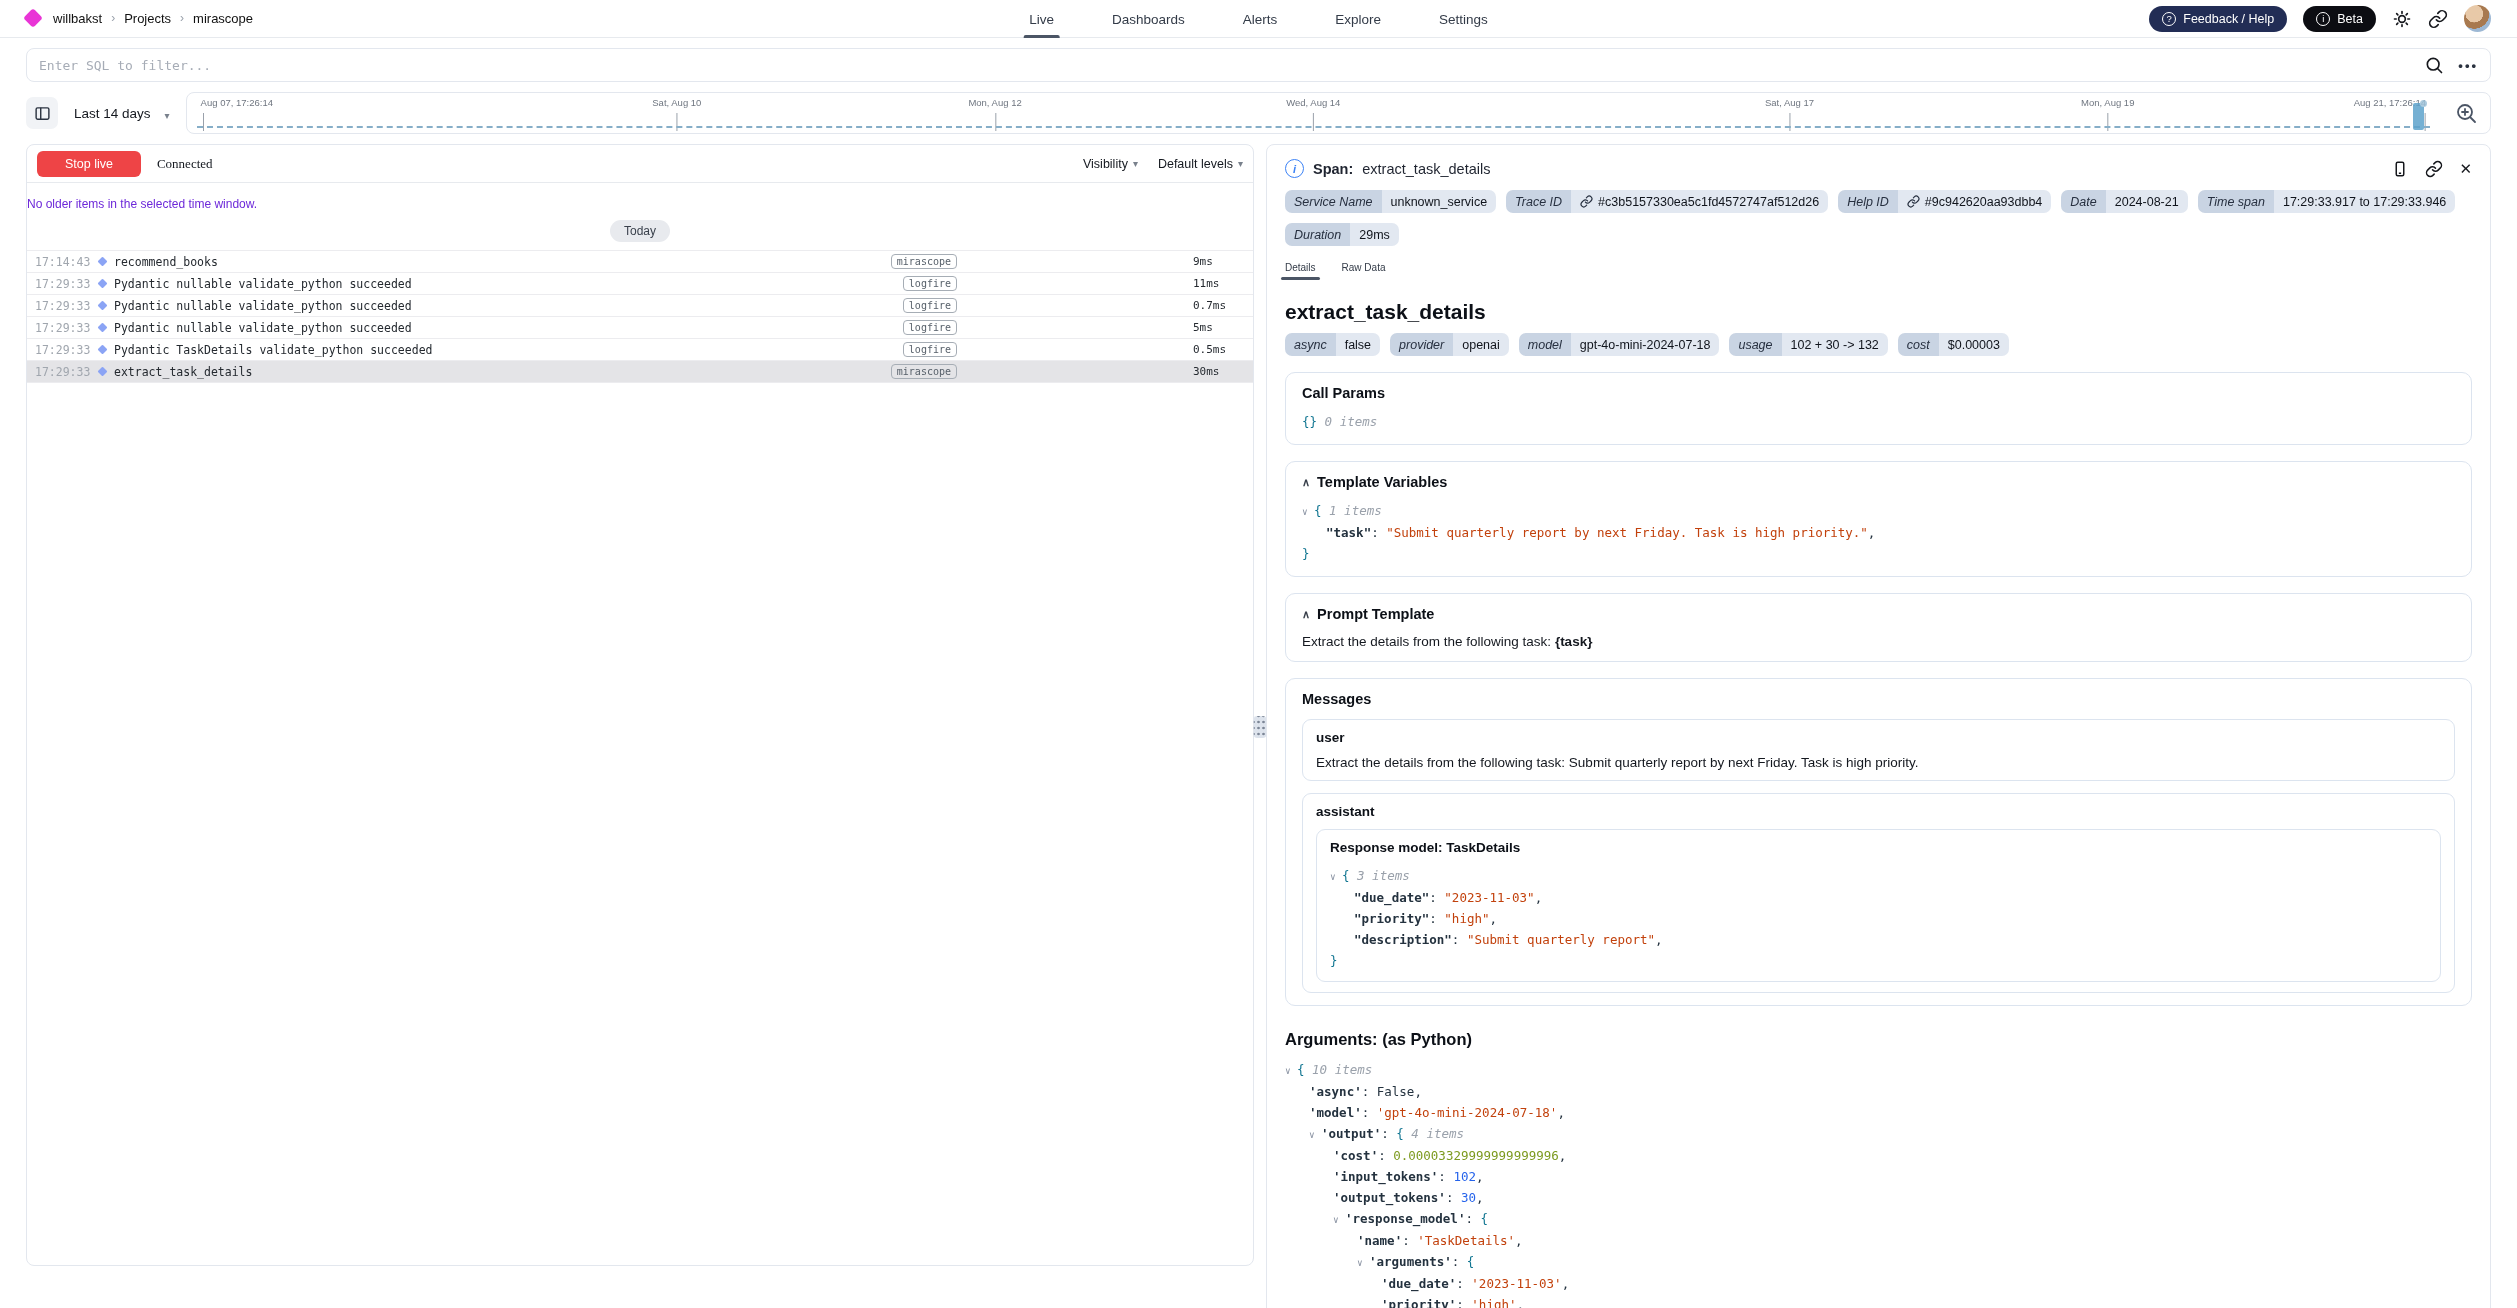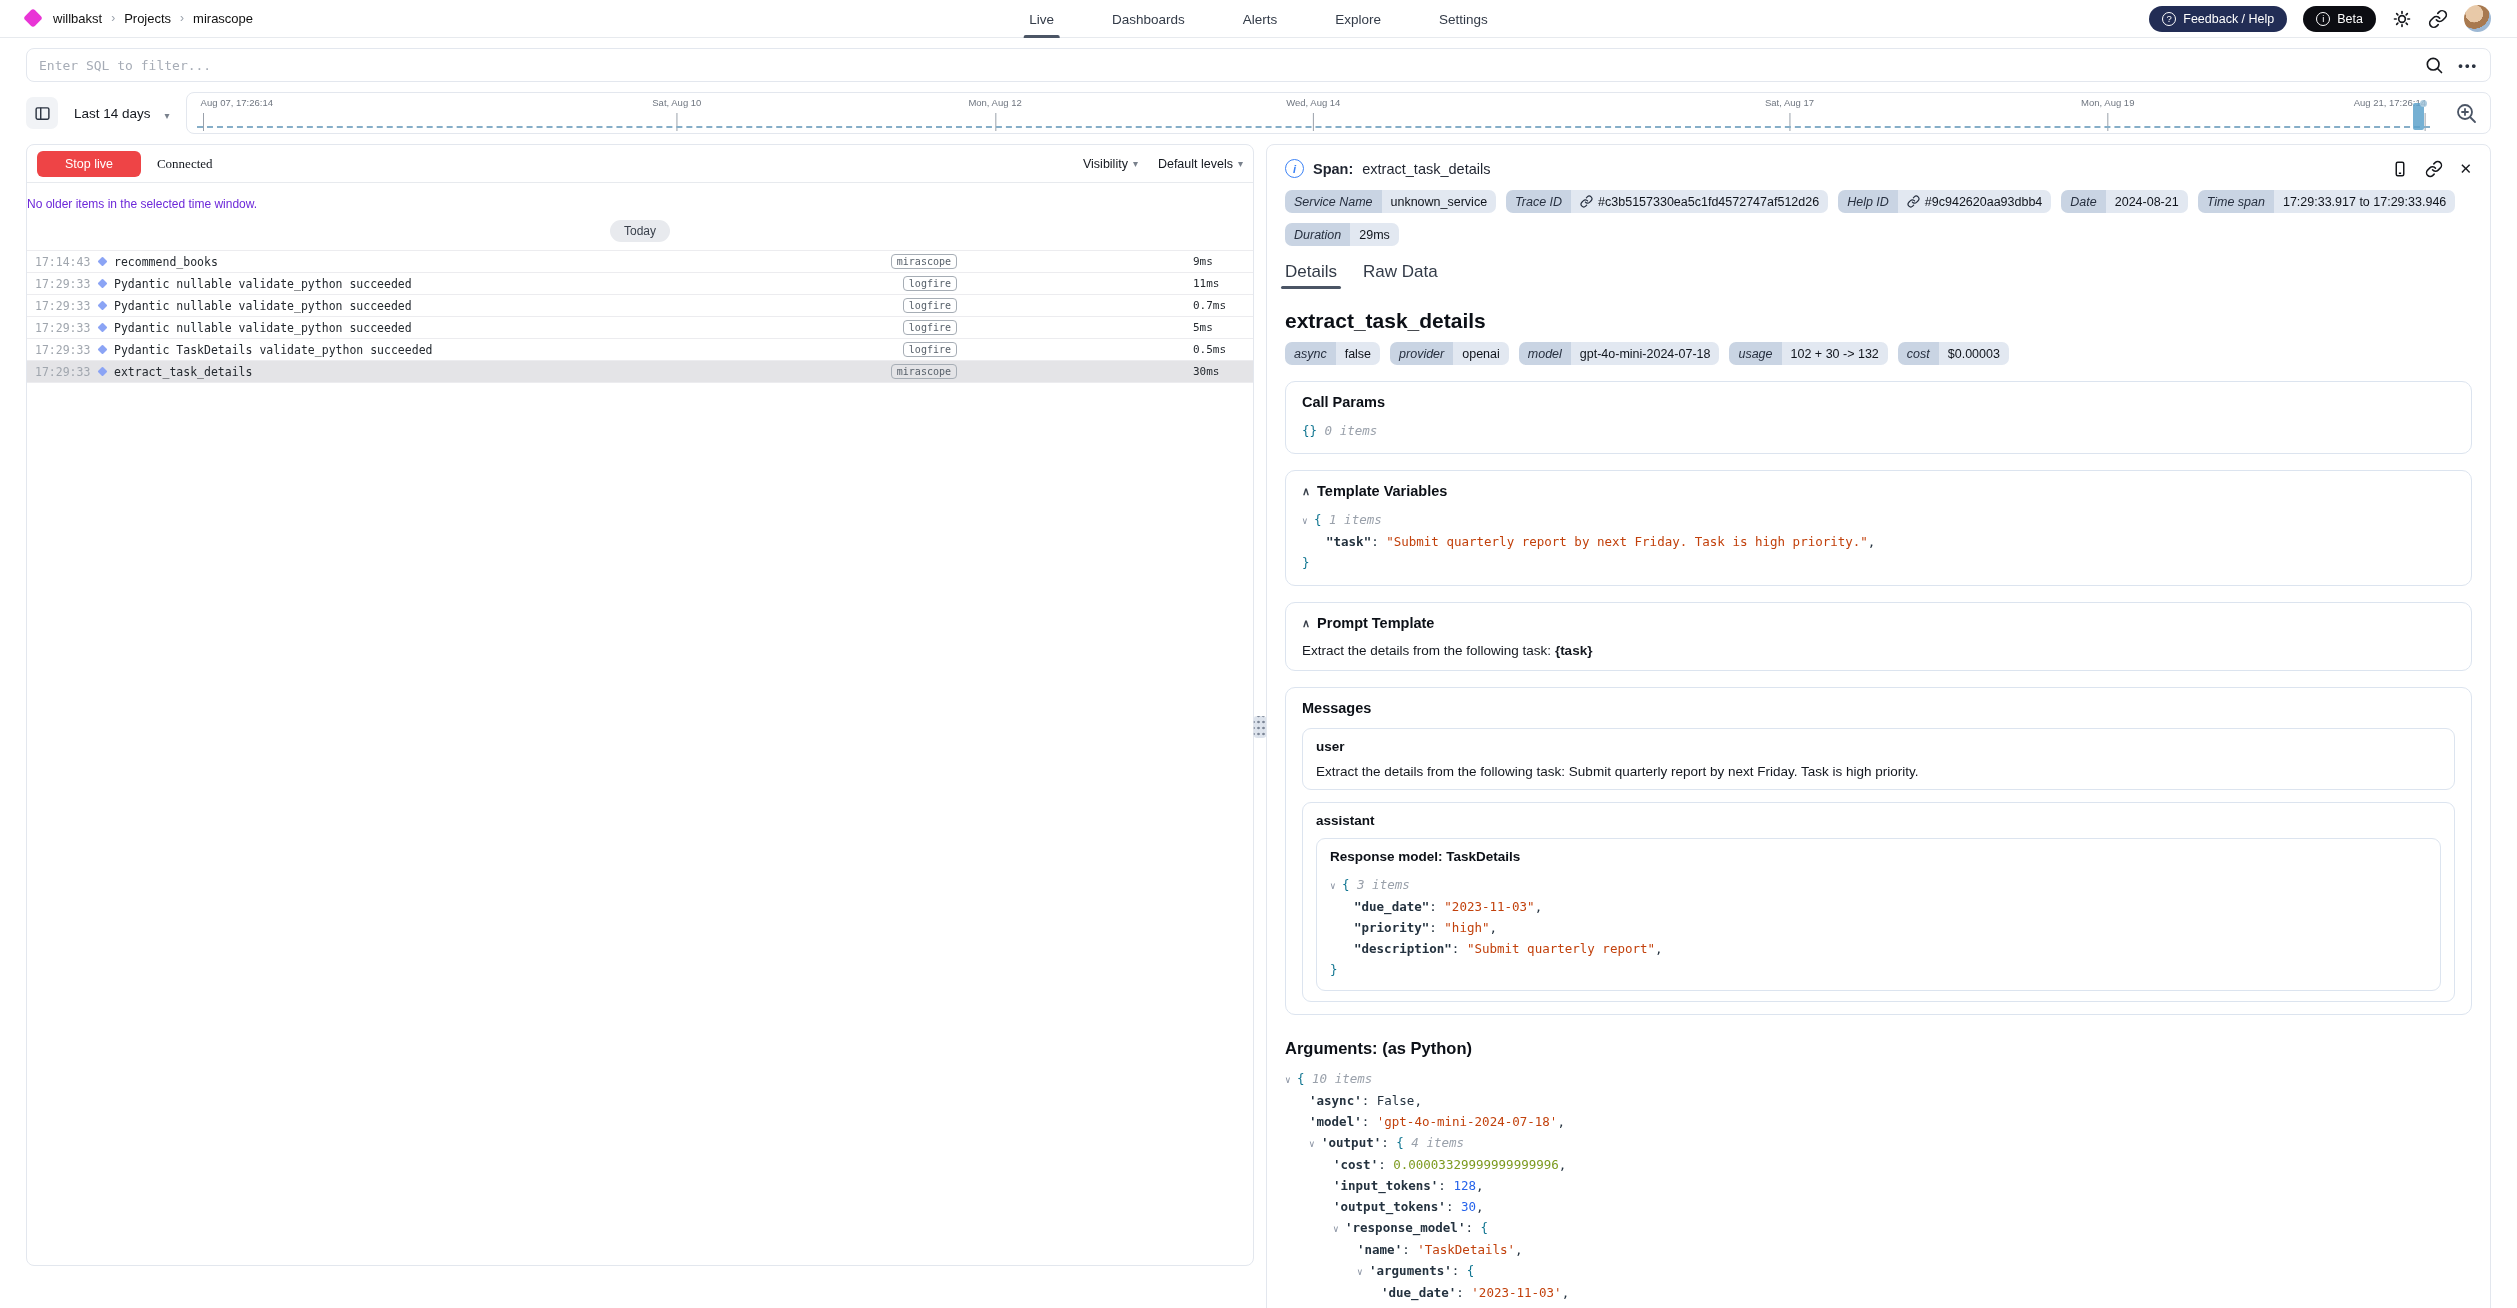--- a/index.html
+++ b/index.html
@@ -118,21 +118,21 @@
   .badge-row { display:flex; flex-wrap:wrap; gap:10px; margin-top:12px; }
   .badge { display:inline-flex; border-radius:7px; overflow:hidden; font-size:12.5px;
     height:23px; }
   .badge .lb { background:#c9d4e3; font-style:italic; padding:0 9px; display:flex;
     align-items:center; color:#273040; }
   .badge .vl { background:#e2e8f1; padding:0 9px; display:flex; align-items:center; gap:5px;
     color:#10141c; }
   .badge .vl svg { width:13px; height:13px; }
 
   .detail-tabs { display:flex; gap:26px; margin-top:16px; }
-  .dtab { font-size:17px; color:#333b48; padding-bottom:7px; position:relative; cursor:pointer; }
+  .dtab { font-size:10px; color:#333b48; padding-bottom:7px; position:relative; cursor:pointer; }
   .dtab.active::after { content:""; position:absolute; left:-4px; right:-4px; bottom:0;
     height:3px; background:#4b5565; border-radius:2px; }
 
   .span-h1 { font-size:21px; font-weight:bold; margin-top:20px; color:#0c1017; }
 
   .card { border:1px solid #dce4ef; border-radius:10px; padding:12px 16px; margin-top:16px; }
   .card-title { font-weight:bold; font-size:14.5px; color:#0c1017; display:flex;
     align-items:center; gap:7px; }
   .caret-up { color:#3a414c; font-size:11px; cursor:pointer; }
   .tree { margin-top:10px; font-family:"DejaVu Sans Mono", monospace; font-size:12.5px;
@@ -486,21 +486,21 @@
       </div>
     </div>
 
     <div class="args-title">Arguments: (as Python)</div>
     <div class="tree">
         <div class="tline" style="padding-left: 0px;"><span class="chev">∨</span><span class="tk-br">{</span><span class="tk-meta"> 10 items</span></div>
         <div class="tline" style="padding-left: 24px;"><span class="tk-key">'async'</span><span class="tk-pl">: </span><span class="tk-pl">False</span><span class="tk-pl">,</span></div>
         <div class="tline" style="padding-left: 24px;"><span class="tk-key">'model'</span><span class="tk-pl">: </span><span class="tk-str">'gpt-4o-mini-2024-07-18'</span><span class="tk-pl">,</span></div>
         <div class="tline" style="padding-left: 24px;"><span class="chev">∨</span><span class="tk-key">'output'</span><span class="tk-pl">: </span><span class="tk-br">{</span><span class="tk-meta"> 4 items</span></div>
         <div class="tline" style="padding-left: 48px;"><span class="tk-key">'cost'</span><span class="tk-pl">: </span><span class="tk-grn">0.00003329999999999996</span><span class="tk-pl">,</span></div>
-        <div class="tline" style="padding-left: 48px;"><span class="tk-key">'input_tokens'</span><span class="tk-pl">: </span><span class="tk-num">128</span><span class="tk-pl">,</span></div>
+        <div class="tline" style="padding-left: 48px;"><span class="tk-key">'input_tokens'</span><span class="tk-pl">: </span><span class="tk-num">102</span><span class="tk-pl">,</span></div>
         <div class="tline" style="padding-left: 48px;"><span class="tk-key">'output_tokens'</span><span class="tk-pl">: </span><span class="tk-num">30</span><span class="tk-pl">,</span></div>
         <div class="tline" style="padding-left: 48px;"><span class="chev">∨</span><span class="tk-key">'response_model'</span><span class="tk-pl">: </span><span class="tk-br">{</span></div>
         <div class="tline" style="padding-left: 72px;"><span class="tk-key">'name'</span><span class="tk-pl">: </span><span class="tk-str">'TaskDetails'</span><span class="tk-pl">,</span></div>
         <div class="tline" style="padding-left: 72px;"><span class="chev">∨</span><span class="tk-key">'arguments'</span><span class="tk-pl">: </span><span class="tk-br">{</span></div>
         <div class="tline" style="padding-left: 96px;"><span class="tk-key">'due_date'</span><span class="tk-pl">: </span><span class="tk-str">'2023-11-03'</span><span class="tk-pl">,</span></div>
         <div class="tline" style="padding-left: 96px;"><span class="tk-key">'priority'</span><span class="tk-pl">: </span><span class="tk-str">'high'</span><span class="tk-pl">,</span></div>
       </div>
   </div>
 </div>
 

